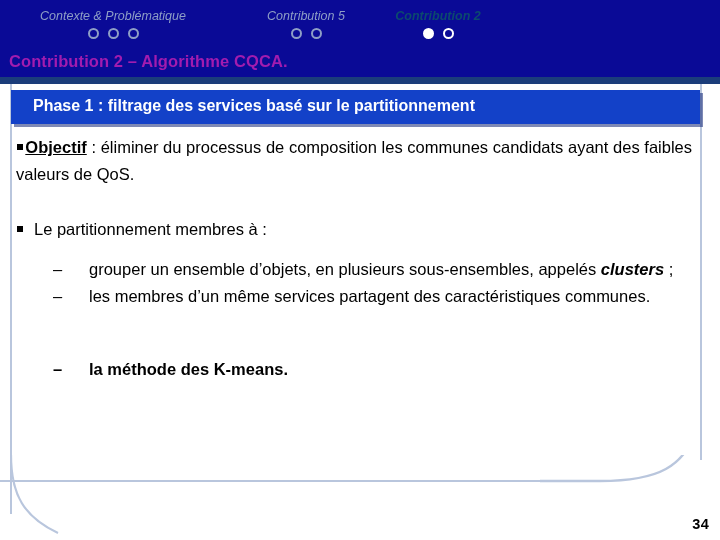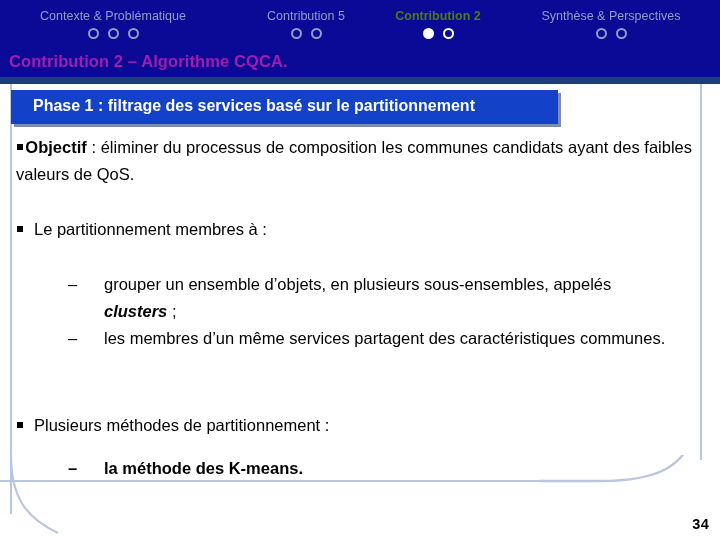--- a/index.html
+++ b/index.html
@@ -52,23 +52,24 @@
     text-align: center;
     top: 0;
   }
   .nav-label {
     font-size: 12.5px;
     line-height: 16px;
     white-space: nowrap;
     color: #8e9ec6;
     font-weight: normal;
     letter-spacing: 0px;
+    font-style: italic;
   }
   .nav-item.active .nav-label {
-    color: #4d7c0f;
+    color: #0c4a6e;
     font-weight: bold;
   }
   .nav-dots {
     margin-top: 4px;
     display: flex;
     justify-content: center;
     gap: 9px;
   }
   .dot {
     width: 11px;
@@ -133,21 +134,21 @@
     top: 455px;
     width: 60px;
     height: 85px;
   }
 
   
   #phase-banner {
     position: absolute;
     left: 11px;
     top: 90px;
-    width: 547px;
+    width: 689px;
     height: 34px;
     background: #1341c8;
     box-shadow: 3px 3px 0 rgba(20,40,120,0.55);
   }
   #phase-text {
     position: absolute;
     left: 22px;
     top: 7px;
     font-size: 16px;
     font-weight: bold;
@@ -188,24 +189,25 @@
   }
   .justified > .ln-last { text-align: left; }
 
   .obj-para {
     padding-left: 0;
     text-indent: 0;
   }
 
   .objectif-kw {
     font-weight: bold;
+    text-decoration: underline;
   }
 
   .sub-list {
-    margin: 16px;
+    margin: 1px;
     padding: 0;
     list-style: none;
   }
   .sub-item {
     position: relative;
     padding-left: 72px;
     font-size: 16.5px;
     line-height: 27px;
     text-indent: -18px;
   }
@@ -259,27 +261,20 @@
     </div>
 
     <div class="nav-item active" id="nav-c2">
       <div class="nav-label">Contribution 2</div>
       <div class="nav-dots">
         <span class="dot filled"></span>
         <span class="dot"></span>
       </div>
     </div>
 
-    <div class="nav-item" id="nav-syn">
-      <div class="nav-label">Synthèse &amp; Perspectives</div>
-      <div class="nav-dots">
-        <span class="dot"></span>
-        <span class="dot"></span>
-      </div>
-    </div>
 
   </div>
 
   <div id="slide-title">Contribution 2 – Algorithme CQCA.</div>
 
   <div class="frame-line" id="frame-left"></div>
   <div class="frame-line" id="frame-right"></div>
 
   <div id="swoosh-left-tail"></div>
 
@@ -317,24 +312,20 @@
         <span class="dash">–</span><span>grouper un ensemble d’objets, en plusieurs sous-ensembles, appelés </span><span class="bold-it">clusters</span><span> ;</span>
       </div>
       <div class="sub-item">
         <span class="dash">–</span><span>les membres d’un même services partagent des caractéristiques communes.</span>
       </div>
     </div>
 
     <div class="sp-28"></div>
     <div class="sp-16"></div>
 
-    <div class="bullet-l1 blk">
-      <span class="sq"></span>
-      <span>Plusieurs méthodes de partitionnement :</span>
-    </div>
 
     <div class="sub-list">
       <div class="sub-item bold">
         <span class="dash">–</span><span>la méthode des K-means.</span>
       </div>
     </div>
 
   </div>
 
   <div id="page-number">34</div>

